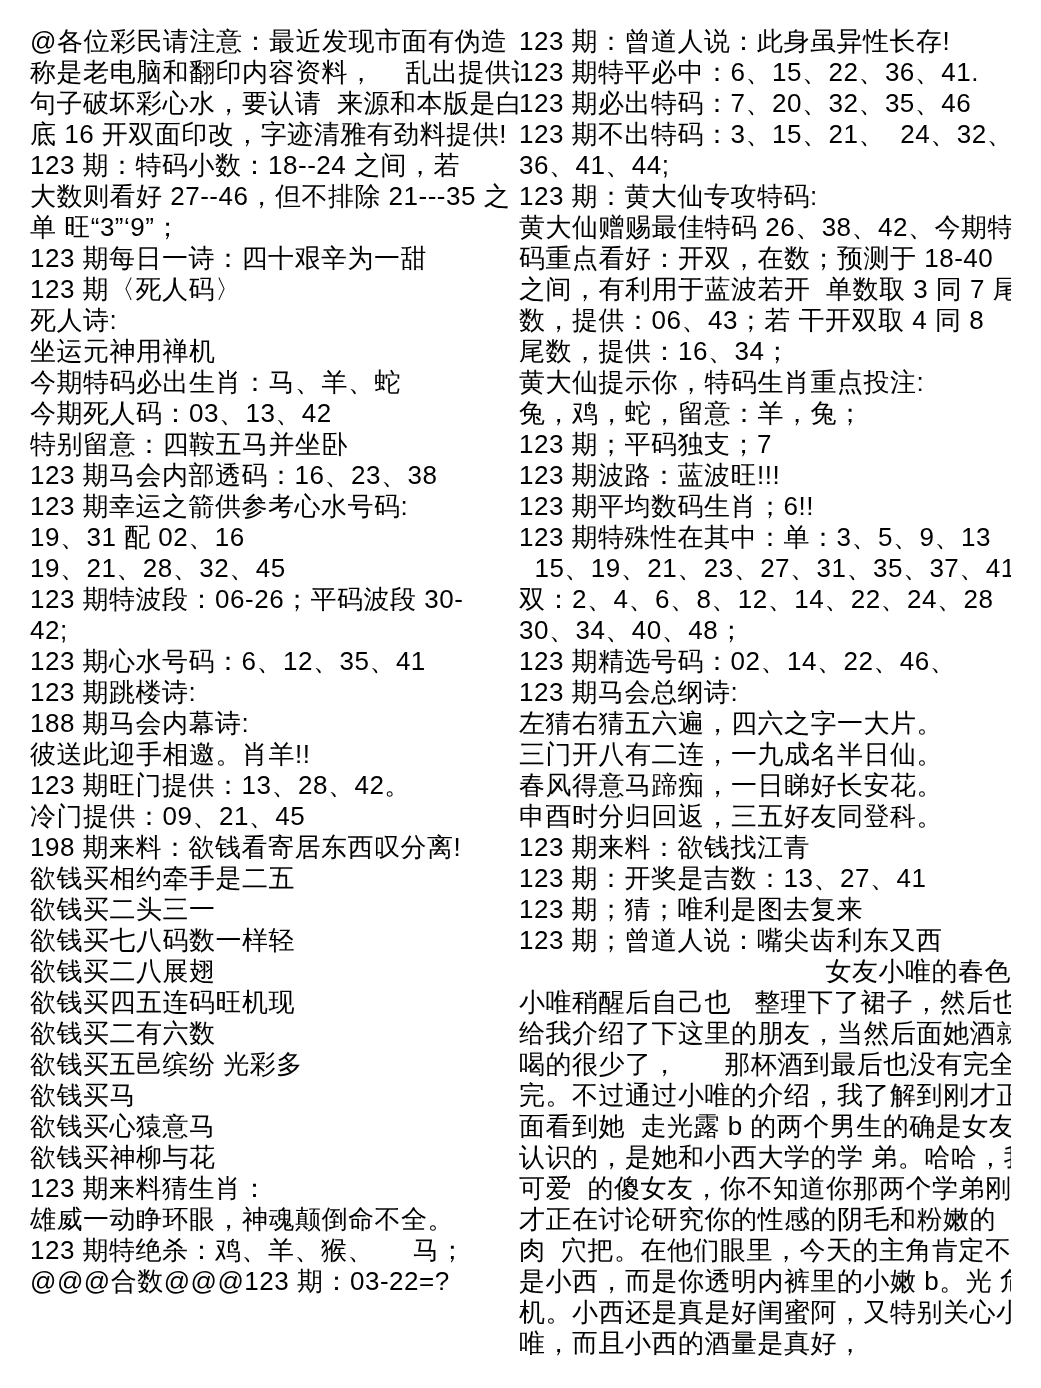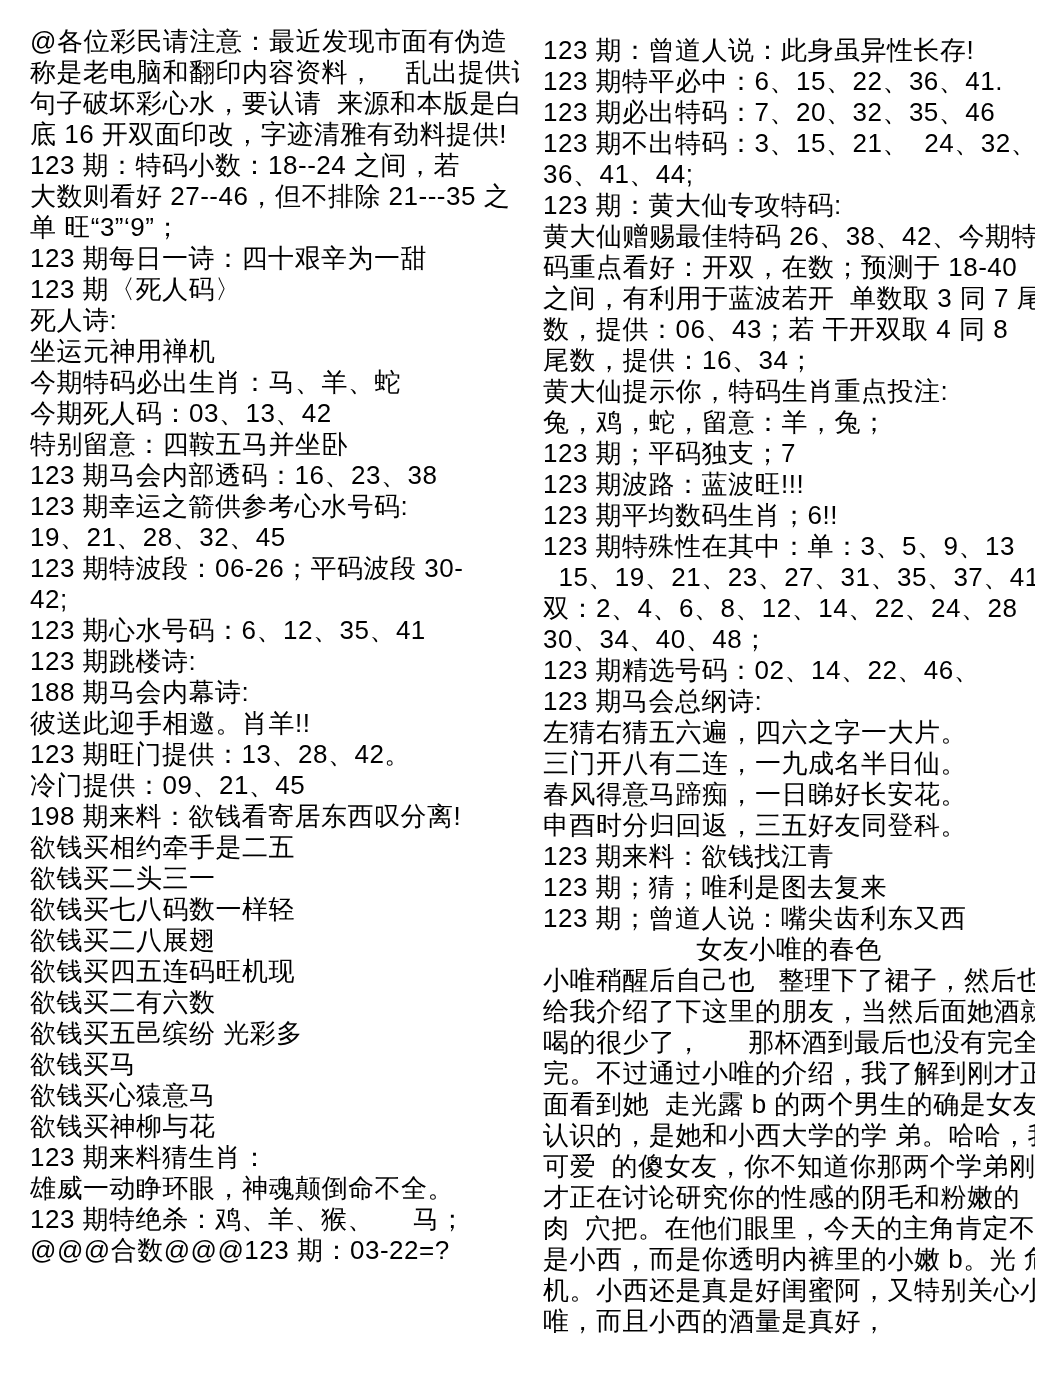--- a/index.html
+++ b/index.html
@@ -13,38 +13,37 @@
     overflow: hidden;
     color: #000000;
     font-family: "Liberation Sans", "DejaVu Sans", sans-serif;
   }
   .page {
     display: flex;
     box-sizing: border-box;
     width: 1041px;
     height: 1388px;
     padding: 26px 4px 0 30px;
-    gap: 24px;
     background: #ffffff;
   }
   .col {
     flex: 0 0 auto;
     overflow: hidden;
   }
   .col-left  { width: 489px; }
-  .col-right { width: 492px; margin-top: 9px; }
+  .col-right { width: 492px; }
   .line {
     font-size: 26px;
     line-height: 31px;
     height: 31px;
     white-space: pre;
     letter-spacing: 0.5px;
     font-weight: 500;
   }
-  .line.center { text-align: center; }
+  .line.center { text-align: right; }
 </style>
 </head>
 <body>
 
 <div class="page">
   <div class="col col-left">
       <div class="line">@各位彩民请注意：最近发现市面有伪造</div>
       <div class="line">称是老电脑和翻印内容资料，    乱出提供诗</div>
       <div class="line">句子破坏彩心水，要认请  来源和本版是白</div>
       <div class="line">底 16 开双面印改，字迹清雅有劲料提供!</div>
@@ -53,20 +52,21 @@
       <div class="line">单 旺“3”‘9”；</div>
       <div class="line">123 期每日一诗：四十艰辛为一甜</div>
       <div class="line">123 期〈死人码〉</div>
       <div class="line">死人诗:</div>
       <div class="line">坐运元神用禅机</div>
       <div class="line">今期特码必出生肖：马、羊、蛇</div>
       <div class="line">今期死人码：03、13、42</div>
       <div class="line">特别留意：四鞍五马并坐卧</div>
       <div class="line">123 期马会内部透码：16、23、38</div>
       <div class="line">123 期幸运之箭供参考心水号码:</div>
+      <div class="line">19、31 配 02、16</div>
       <div class="line">19、21、28、32、45</div>
       <div class="line">123 期特波段：06-26；平码波段 30-</div>
       <div class="line">42;</div>
       <div class="line">123 期心水号码：6、12、35、41</div>
       <div class="line">123 期跳楼诗:</div>
       <div class="line">188 期马会内幕诗:</div>
       <div class="line">彼送此迎手相邀。肖羊!!</div>
       <div class="line">123 期旺门提供：13、28、42。</div>
       <div class="line">冷门提供：09、21、45</div>
       <div class="line">198 期来料：欲钱看寄居东西叹分离!</div>
@@ -106,20 +106,21 @@
       <div class="line">  15、19、21、23、27、31、35、37、41；</div>
       <div class="line">双：2、4、6、8、12、14、22、24、28</div>
       <div class="line">30、34、40、48；</div>
       <div class="line">123 期精选号码：02、14、22、46、</div>
       <div class="line">123 期马会总纲诗:</div>
       <div class="line">左猜右猜五六遍，四六之字一大片。</div>
       <div class="line">三门开八有二连，一九成名半日仙。</div>
       <div class="line">春风得意马蹄痴，一日睇好长安花。</div>
       <div class="line">申酉时分归回返，三五好友同登科。</div>
       <div class="line">123 期来料：欲钱找江青</div>
+      <div class="line">123 期：开奖是吉数：13、27、41</div>
       <div class="line">123 期；猜；唯利是图去复来</div>
       <div class="line">123 期；曾道人说：嘴尖齿利东又西</div>
       <div class="line center">女友小唯的春色</div>
       <div class="line">小唯稍醒后自己也   整理下了裙子，然后也</div>
       <div class="line">给我介绍了下这里的朋友，当然后面她酒就</div>
       <div class="line">喝的很少了，      那杯酒到最后也没有完全喝</div>
       <div class="line">完。不过通过小唯的介绍，我了解到刚才正</div>
       <div class="line">面看到她  走光露 b 的两个男生的确是女友</div>
       <div class="line">认识的，是她和小西大学的学 弟。哈哈，我</div>
       <div class="line">可爱  的傻女友，你不知道你那两个学弟刚</div>

